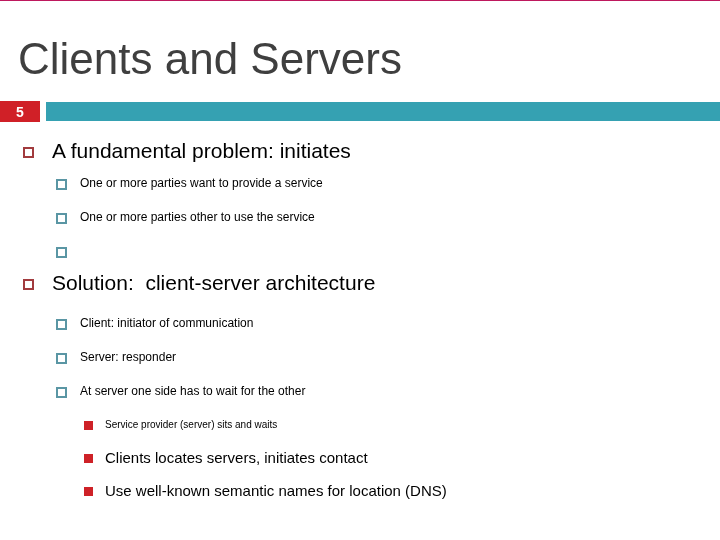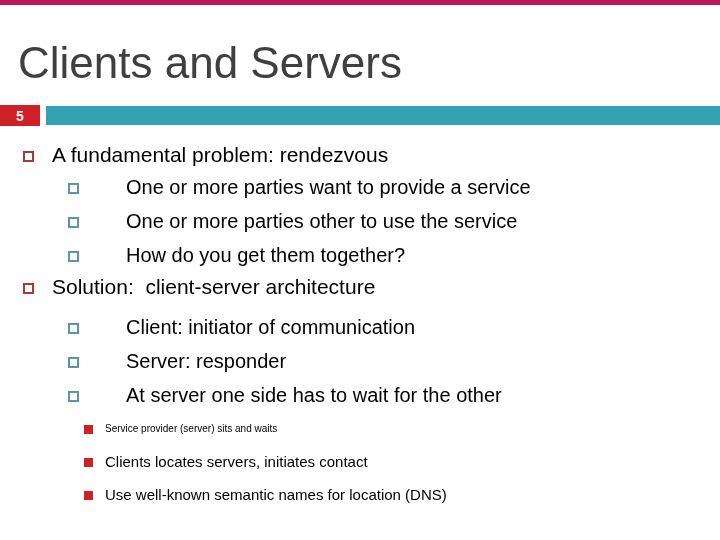--- a/index.html
+++ b/index.html
@@ -7,21 +7,21 @@
     padding: 0;
     background: #ffffff;
   }
   #slide {
     position: relative;
     width: 720px;
     height: 518px;
     background: #ffffff;
     overflow: hidden;
     font-family: "Liberation Sans", sans-serif;
-    border-top: 5px solid #be185d;
+    border-top: 1px solid #be185d;
     box-sizing: border-box;
   }
   
   .slide-title {
     position: absolute;
     left: 18px;
     top: 36px;
     font-size: 44px;
     line-height: 44px;
     font-weight: 400;
@@ -57,21 +57,21 @@
   
   .row {
     position: absolute;
     display: flex;
     align-items: center;
     color: #000000;
     white-space: pre;
   }
   .row .txt { white-space: pre; }
   .lvl1 { left: 23px; height: 26px; font-size: 21px; }
-  .lvl2 { left: 68px; height: 26px; font-size: 20px; gap: 34px; }
+  .lvl2 { left: 56px; height: 26px; font-size: 12px; }
   .lvl3s { left: 84px; height: 22px; font-size: 10px; }
   .lvl3b { left: 84px; height: 24px; font-size: 15px; }
 
   .b1 {
     width: 7px; height: 7px;
     border: 2px solid #a23b3e;
     margin-right: 18px;
     flex: 0 0 auto;
     margin-top: 2px;
   }
@@ -97,36 +97,35 @@
 
   <div class="slide-title">Clients and Servers</div>
 
   <div class="page-badge">
     <span>5</span>
   </div>
   <div class="header-band"></div>
 
   <div class="row lvl1" style="top:137px">
     <span class="b1"></span>
-    <span class="txt">A fundamental problem: rendezvous</span>
+    <span class="txt">A fundamental problem: initiates</span>
   </div>
 
   <div class="row lvl2" style="top:169px">
     <span class="b2"></span>
     <span class="txt">One or more parties want to provide a service</span>
   </div>
 
   <div class="row lvl2" style="top:203px">
     <span class="b2"></span>
     <span class="txt">One or more parties other to use the service</span>
   </div>
 
   <div class="row lvl2" style="top:237px">
     <span class="b2"></span>
-    <span class="txt">How do you get them together?</span>
   </div>
 
   <div class="row lvl1" style="top:269px">
     <span class="b1"></span>
     <span class="txt">Solution:  client-server architecture</span>
   </div>
 
   <div class="row lvl2" style="top:343px">
     <span class="b2"></span>
     <span class="txt">Server: responder</span>

